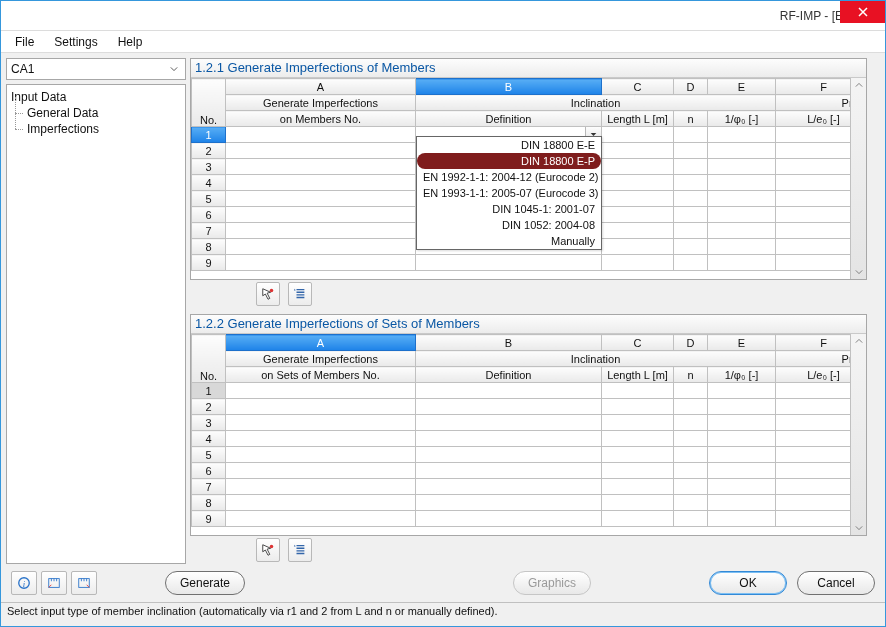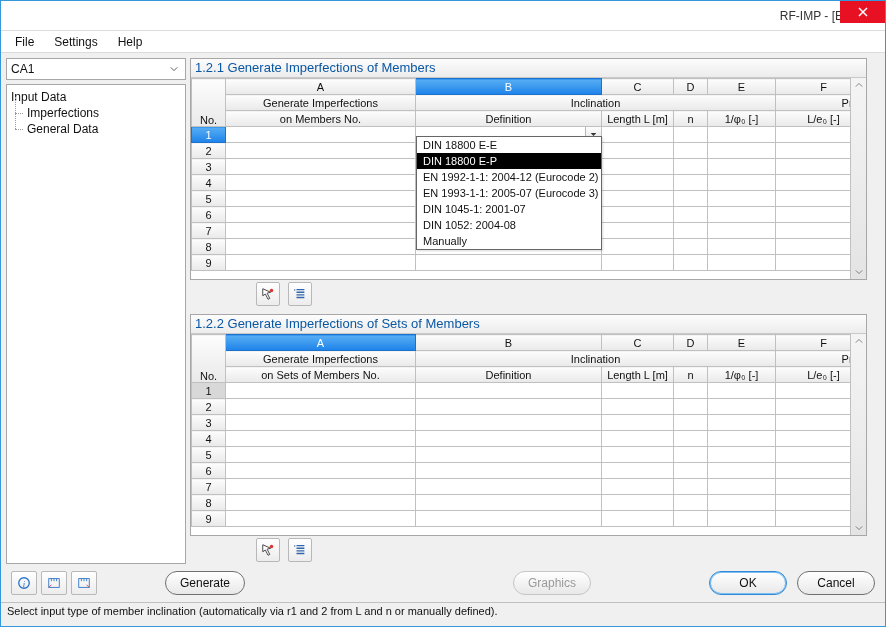--- a/index.html
+++ b/index.html
@@ -48,22 +48,22 @@
   .col-g    { width:90px; }
   .vbar { width:16px; background:linear-gradient(#f4f4f4,#e4e4e4); border-left:1px solid #c0c0c0; position:absolute; right:0; top:0; bottom:0; display:flex; flex-direction:column; align-items:center; justify-content:space-between; }
   .vbar svg { width:8px; height:8px; margin:3px 0; }
 
   .dropdown-cell { background:#fff; position:relative; }
   .dropdown-cell .ddbtn { position:absolute; right:0; top:0; bottom:0; width:16px; border-left:1px solid #b8b8b8; background:linear-gradient(#fdfdfd,#e3e3e3); display:flex; align-items:center; justify-content:center; }
   .dropdown-cell .ddbtn svg { width:7px; height:5px; }
   .dotted-cell { border:1px dashed #777 !important; background:#fff; }
 
   .dropdown-list { position:absolute; left:225px; top:58px; width:186px; background:#fff; border:1px solid #666; z-index:5; box-shadow:1px 1px 2px rgba(0,0,0,0.15); }
-  .dropdown-list .opt { padding:1px 6px; line-height:14px; font-size:11px; white-space:nowrap; }
-  .dropdown-list .opt.sel { background:#000000; color:#fff; }
+  .dropdown-list .opt { padding:1px 6px; line-height:14px; font-size:11px; white-space:nowrap;text-align:right; }
+  .dropdown-list .opt.sel { background:#7f1d1d; color:#fff;border-radius:8px; }
 
   .toolstrip { height:28px; display:flex; align-items:center; gap:8px; padding:3px 0 3px 66px; }
   .toolbtn { width:24px; height:24px; border:1px solid #b8b8b8; background:linear-gradient(#fff,#ececec); display:flex; align-items:center; justify-content:center; border-radius:2px; }
   .toolbtn svg { width:14px; height:14px; }
 
   .section1 { height:232px; }
   .section2 { height:232px; margin-top:6px; }
 
   .footer { height:38px; display:flex; align-items:center; padding:0 10px; gap:10px; }
   .footer .left-icons { display:flex; gap:4px; }
@@ -102,22 +102,22 @@
       <div class="combo">
         <span>CA1</span>
         <div class="chev">
           <svg viewBox="0 0 10 6">
               <path d="M1 1 L5 5 L9 1" fill="none" stroke="#333"></path>
             </svg>
         </div>
       </div>
       <div class="tree">
         <div class="root">Input Data</div>
+        <div class="child">General Data</div>
         <div class="child">Imperfections</div>
-        <div class="child">General Data</div>
       </div>
     </div>
 
     <div class="rightcol">
 
       <div class="section section1">
         <div class="section-head">1.2.1 Generate Imperfections of Members</div>
         <div class="gridwrap">
           <table class="grid">
             <colgroup>

